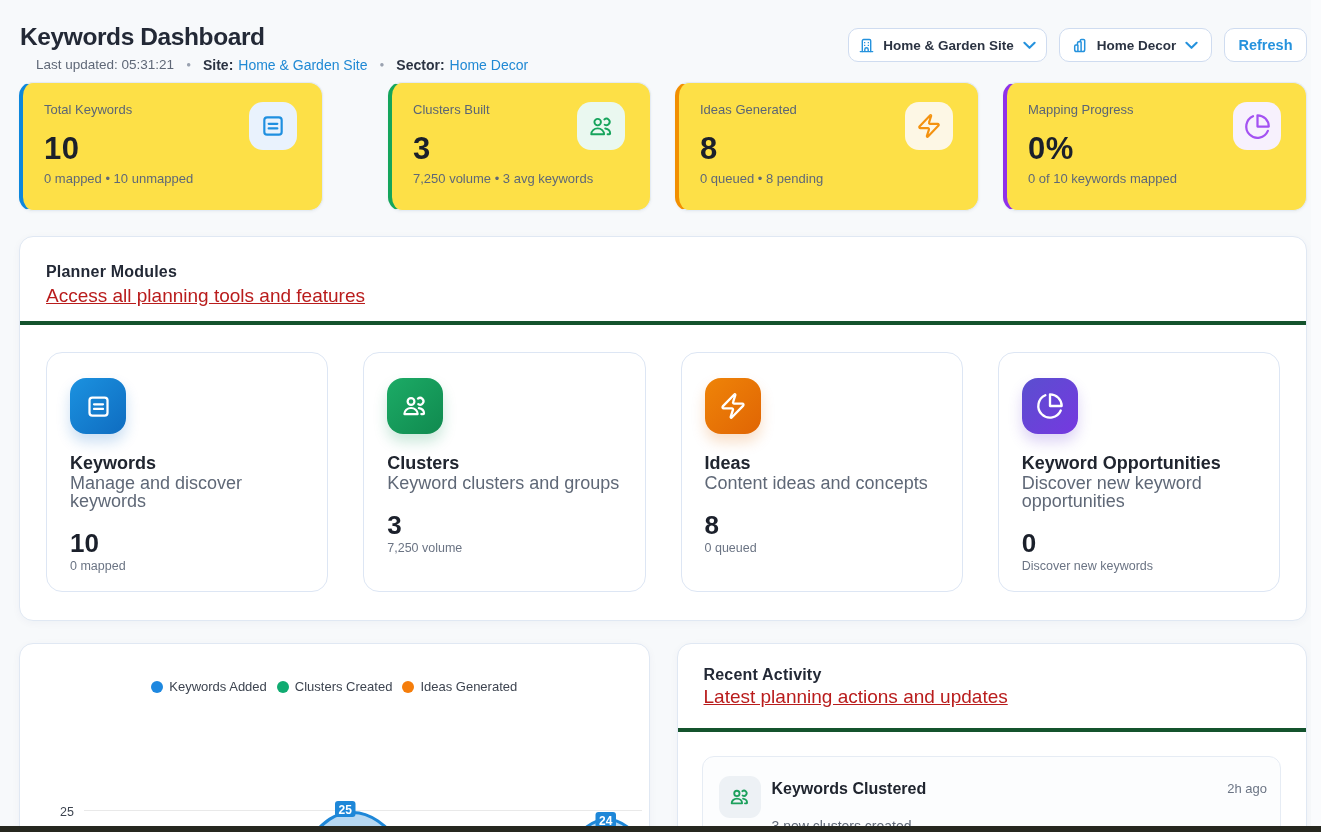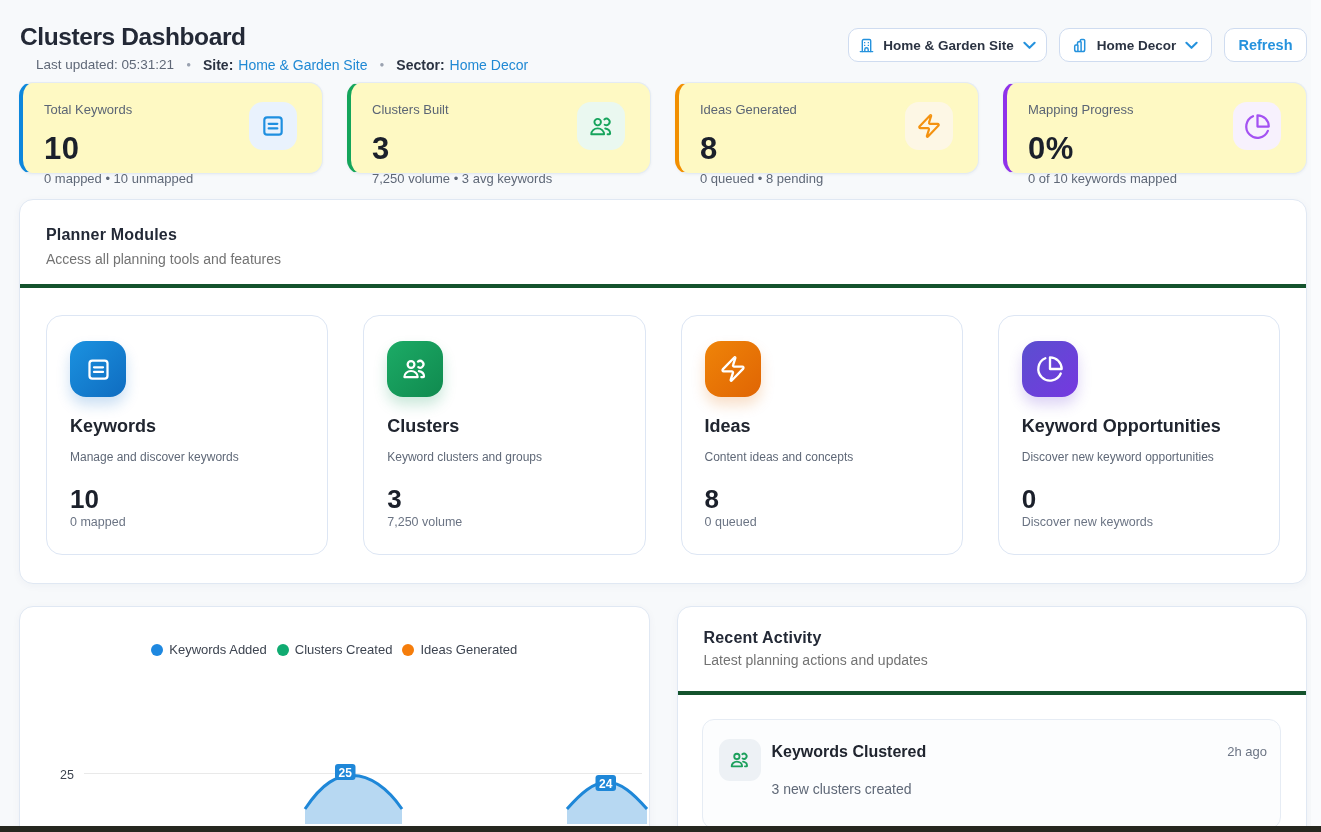--- a/index.html
+++ b/index.html
@@ -15,45 +15,45 @@
 .subline a { color:#2089d4; text-decoration:none; }
 
 .controls { position:absolute; top:28px; right:0; display:flex; gap:12px; }
 .btn { height:34px; justify-content:center; background:#fff; border:1px solid #cfdcf0; border-radius:10px;
   display:flex; align-items:center; gap:9px; padding:0; font-size:13.5px; font-weight:bold; color:#2b3342; }
 .btn svg { flex:0 0 auto; }
 .btn.refresh { color:#2592dd; padding:0 14px; font-size:14.5px; }
 
 
 .stats { margin-top:8px; display:grid; grid-template-columns:repeat(4,1fr); gap:24px; }
-.stat { position:relative; background:#fef9c3; border:1px solid #e4ebf4; border-left:4px solid #000;
-  border-radius:14px; height:92px; padding:17px 24px 0 21px; box-shadow:0 1px 3px rgba(25,50,90,0.05); }
+.stat { position:relative; background:#fde047; border:1px solid #e4ebf4; border-left:4px solid #000;
+  border-radius:14px; height:129px; padding:17px 24px 0 21px; box-shadow:0 1px 3px rgba(25,50,90,0.05); }
 .stat .icon { position:absolute; top:19px; right:25px; width:48px; height:48px; border-radius:14px;
   display:flex; align-items:center; justify-content:center; }
 .stat .lab { font-size:13px; color:#5b6575; line-height:16px; margin-top:2px; }
 .stat .val { font-size:31px; font-weight:bold; color:#1b202b; margin-top:16px; line-height:30px; letter-spacing:0.5px; }
 .stat .sub { font-size:13px; color:#5f6877; margin-top:7px; line-height:16px; }
 .stat.c1 { border-left-color:#0d87dc; } .stat.c1 .icon { background:#e9f2fd; }
-.stat.c2 { border-left-color:#14a55b; } .stat.c2 .icon { background:#eaf8f0; }
+.stat.c2 { border-left-color:#14a55b;margin-left:41px; } .stat.c2 .icon { background:#eaf8f0; }
 .stat.c3 { border-left-color:#f28f00; } .stat.c3 .icon { background:#fdf7e5; }
 .stat.c4 { border-left-color:#8f32ea; } .stat.c4 .icon { background:#f7f1fd; }
 
 
 .section { background:#fff; border:1px solid #e0e8f3; border-radius:14px; margin-top:25px;
   box-shadow:0 2px 8px rgba(25,50,90,0.04); }
 .sec-head { padding:25px 26px 0 26px; height:88px; border-bottom:4px solid #14532d; }
 .sec-head h2 { font-size:16px; font-weight:bold; color:#232936; line-height:20px; letter-spacing:0.2px; }
-.sec-head p { font-size:14px; color:#737373; margin-top:5px; line-height:18px; }
+.sec-head p { font-size:19px; color:#b91c1c; margin-top:5px; line-height:18px;text-decoration:underline; }
 
 
 .modules { display:grid; grid-template-columns:repeat(4,1fr); gap:35px; padding:27px 26px 28px 26px; }
 .module { background:#fff; border:1px solid #dde6f4; border-radius:16px; height:240px; padding:25px 23px; }
 .mod-icon { width:56px; height:56px; border-radius:16px; display:flex; align-items:center; justify-content:center; }
 .module h3 { font-size:18px; font-weight:bold; color:#20252f; margin-top:18px; line-height:22px; }
-.module .desc { font-size:12px; color:#5f6877; margin-top:11px; line-height:18px; }
+.module .desc { font-size:18px; color:#5f6877; line-height:18px; }
 .module .num { font-size:26px; font-weight:bold; color:#1b202b; margin-top:18px; line-height:30px; }
 .module .cap { font-size:12.5px; color:#6b7484; margin-top:0px; line-height:16px; }
 .g-blue   { background:linear-gradient(135deg,#1b92e0,#0f6cc0); box-shadow:0 8px 14px rgba(20,110,200,0.22); }
 .g-green  { background:linear-gradient(135deg,#1cab66,#108a4f); box-shadow:0 8px 14px rgba(18,150,90,0.22); }
 .g-orange { background:linear-gradient(135deg,#ef8408,#e06504); box-shadow:0 8px 14px rgba(225,110,10,0.22); }
 .g-purple { background:linear-gradient(135deg,#5a4fcf,#7638e0); box-shadow:0 8px 14px rgba(100,60,210,0.22); }
 
 
 .bcard .sec-head { padding-top:21px; }
 .bcard .sec-head p { margin-top:3px; }
@@ -74,21 +74,21 @@
   display:flex; align-items:center; justify-content:center; }
 .act-title { margin-left:69px; font-size:16px; font-weight:bold; color:#20252f; padding-top:23px; line-height:18px; }
 .act-desc { margin-left:69px; font-size:14px; color:#5f6877; margin-top:20px; line-height:16px; }
 .act-time { position:absolute; right:13px; top:24px; font-size:13px; color:#6b7484; }
 
 .blackbar { position:absolute; left:0; top:826px; width:1321px; height:6px; background:#26271f; z-index:50; }
 </style>
 </head>
 <body>
 <div class="page">
-  <h1>Clusters Dashboard</h1>
+  <h1>Keywords Dashboard</h1>
   <div class="subline">
     <span style="font-size:13.5px">Last updated: 05:31:21</span>
       <span class="dot">●</span>
     <span class="lbl">Site:</span>
       <a>Home &amp; Garden Site</a>
       <span class="dot">●</span>
     <span class="lbl">Sector:</span>
       <a>Home Decor</a>
   </div>
 

